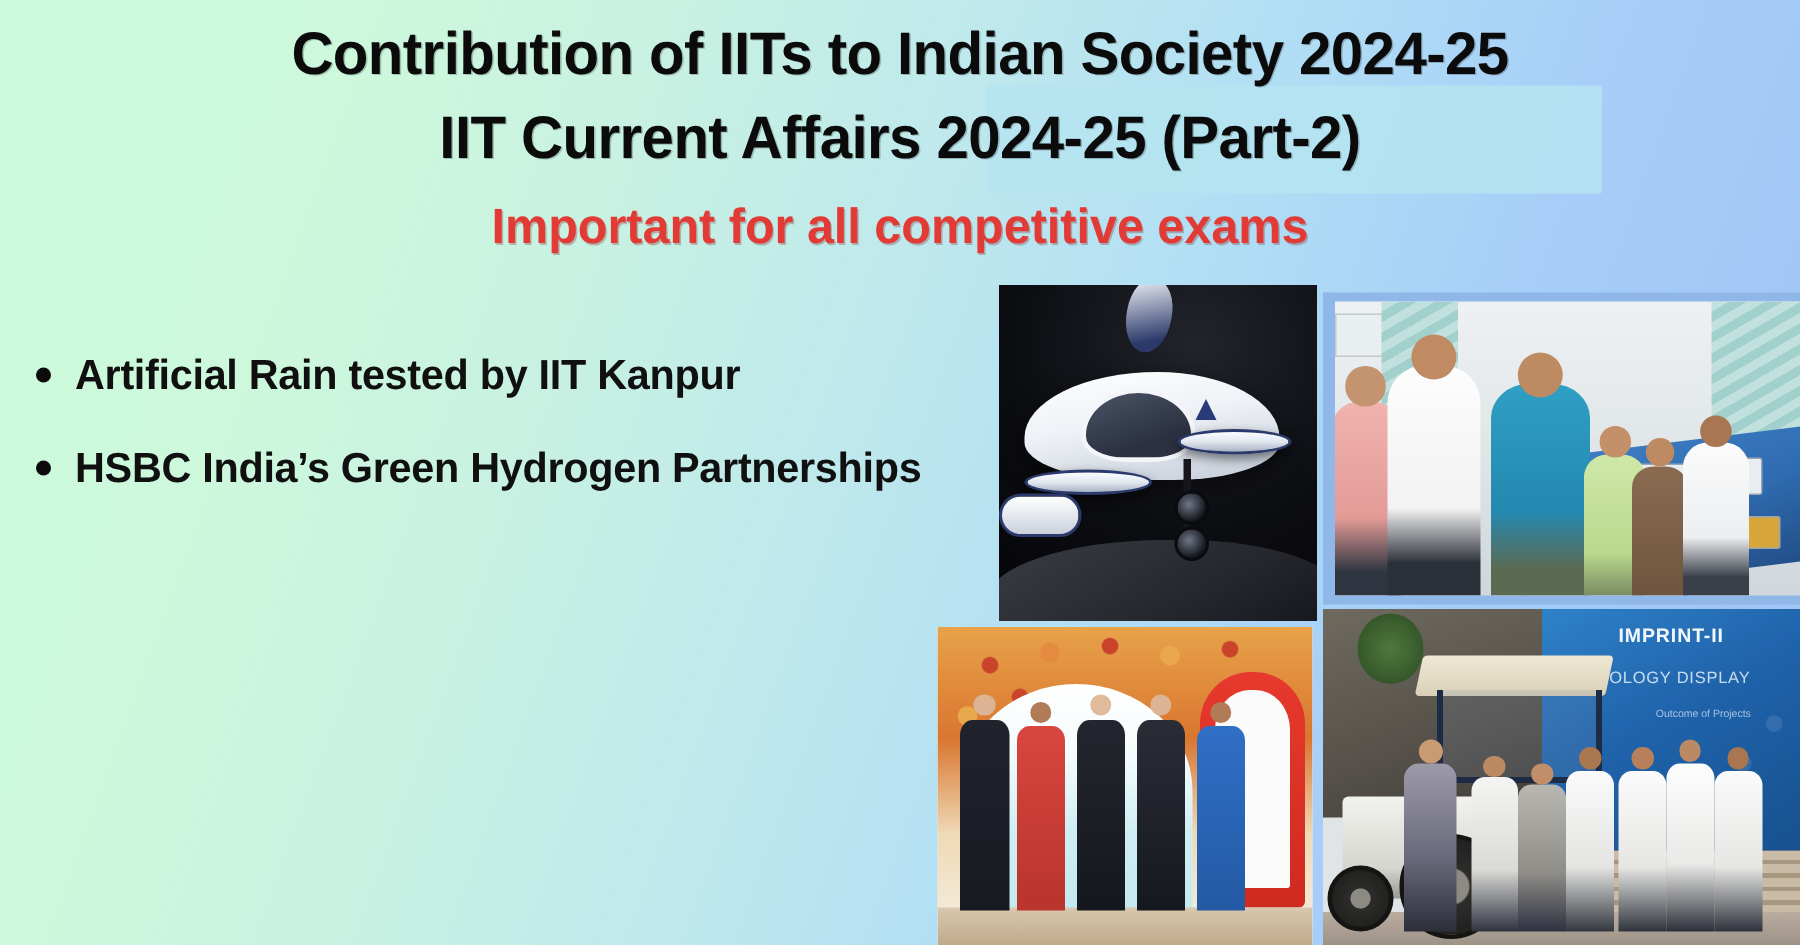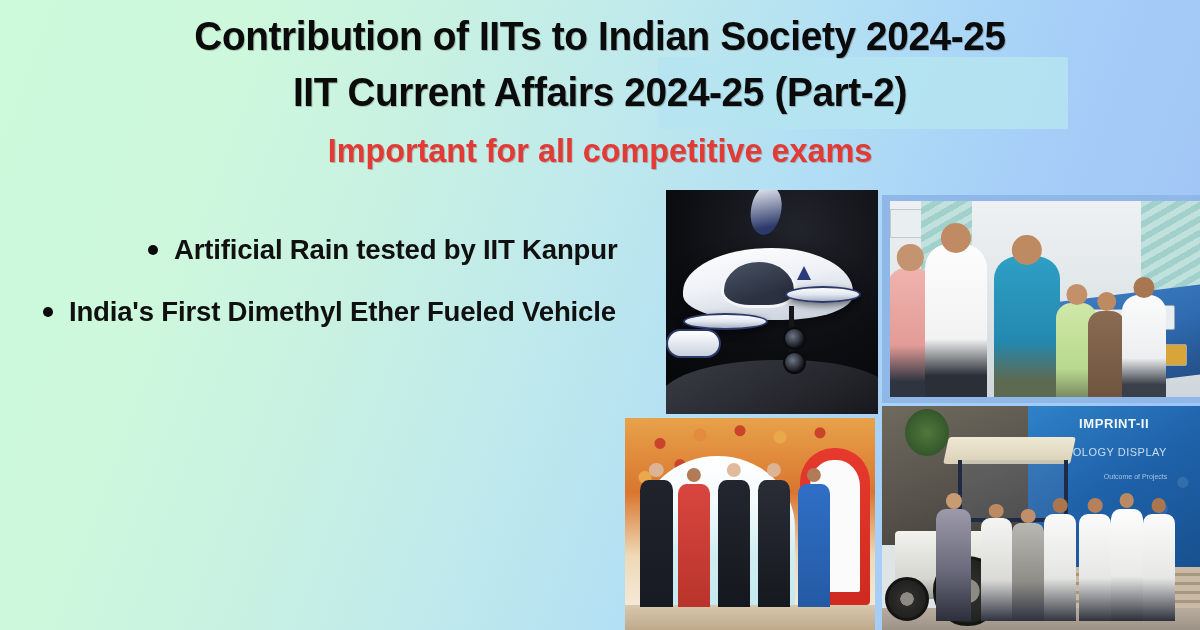--- a/index.html
+++ b/index.html
@@ -89,21 +89,20 @@
   .bullets {
     position: absolute;
     left: 24px;
     top: 232px;
     width: 600px;
   }
   .bullet-item {
     display: flex;
     align-items: flex-start;
     margin-bottom: 26px;
-    justify-content: flex-end;
   }
   .bullet-dot {
     flex: 0 0 auto;
     width: 10px;
     height: 10px;
     border-radius: 50%;
     background: #0b0b0b;
     margin-top: 13px;
     margin-right: 16px;
   }
@@ -531,25 +530,25 @@
     <div class="subtitle">Important  for all competitive exams</div>
   </div>
 
   <div class="bullets">
 
     <div class="bullet-item">
       <span class="bullet-dot"></span>
       <span class="bullet-text">Artificial Rain tested by IIT Kanpur</span>
     </div>
 
-
     <div class="bullet-item">
       <span class="bullet-dot"></span>
-      <span class="bullet-text">India's First Dimethyl Ether Fueled Vehicle</span>
+      <span class="bullet-text">HSBC India’s Green Hydrogen Partnerships</span>
     </div>
+
 
 
   </div>
 
   <div class="photo ph-drone">
     <div class="drone-sky"></div>
     <div class="drone-ground"></div>
     <div class="drone-tail"></div>
     <div class="drone-body"></div>
     <div class="drone-canopy"></div>

